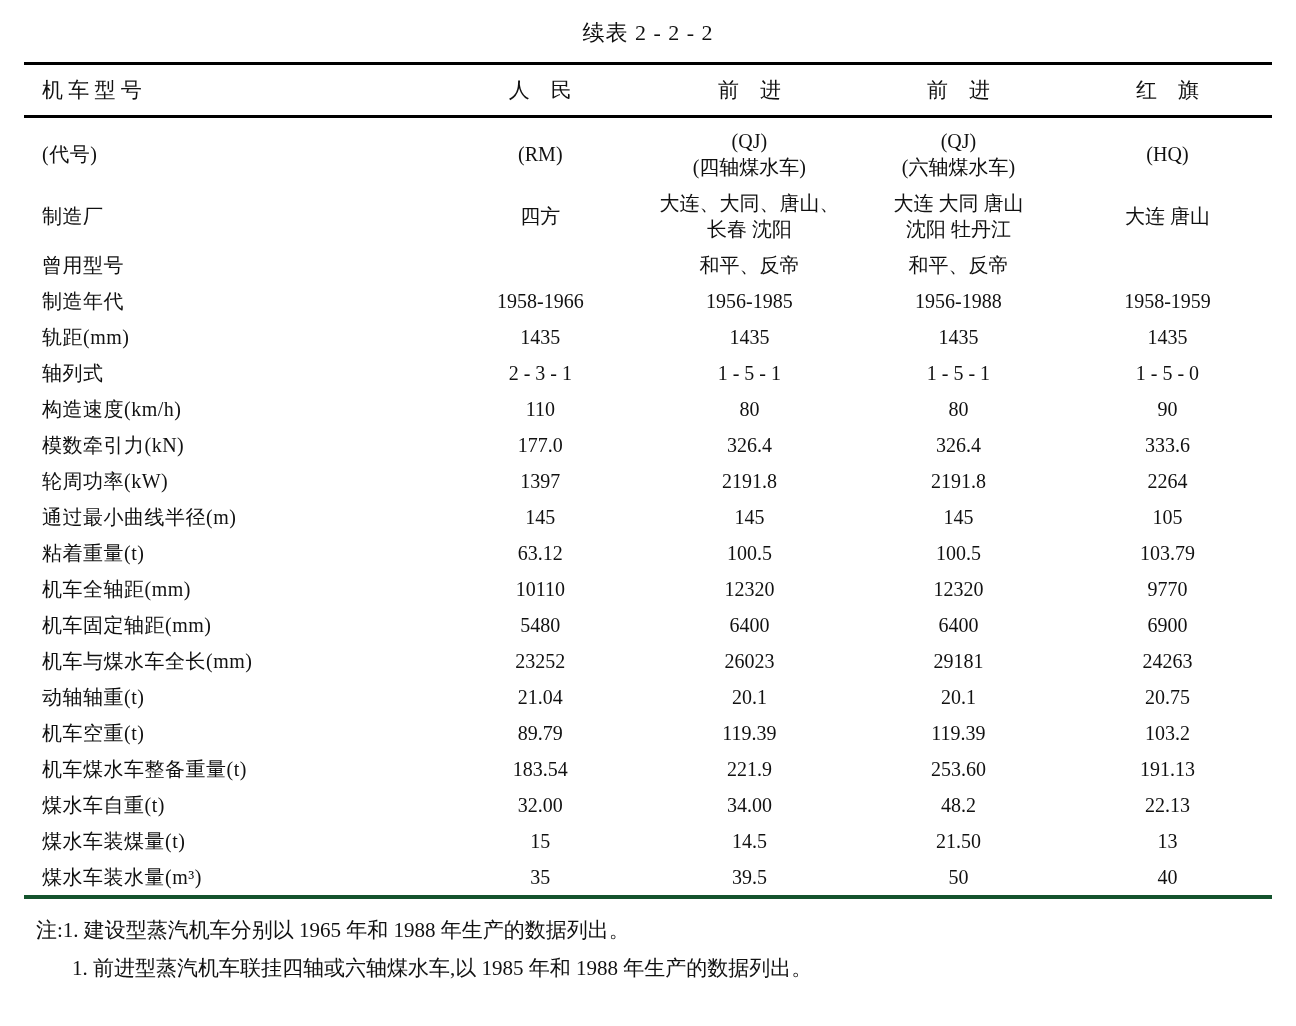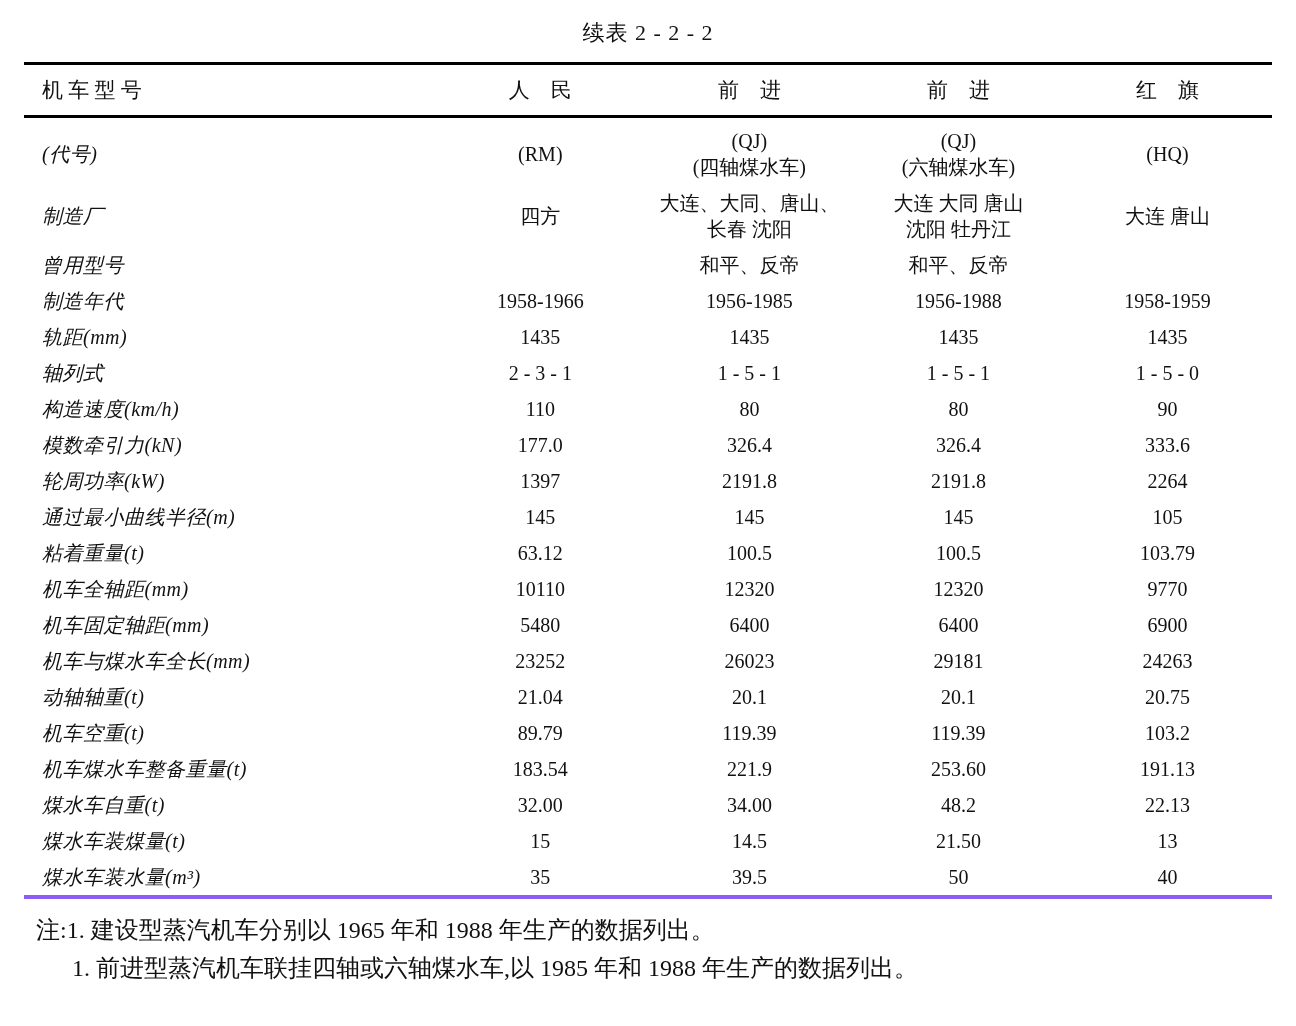--- a/index.html
+++ b/index.html
@@ -23,21 +23,21 @@
     font-weight: normal;
     font-size: 22px;
     letter-spacing: 1px;
     margin-bottom: 14px;
   }
   table.spec {
     width: 1248px;
     margin: 0 auto;
     border-collapse: collapse;
     border-top: 3px solid #000;
-    border-bottom: 4px solid #8b5cf6;
+    border-bottom: 4px solid #14532d;
     table-layout: fixed;
   }
   col.c-label { width: 33%; }
   col.c-val   { width: 16.75%; }
   thead th {
     border-bottom: 3px solid #000;
     font-weight: normal;
     font-size: 21px;
     padding: 11px 4px;
     white-space: pre-line;
@@ -51,26 +51,25 @@
     text-align: center;
     vertical-align: middle;
     padding: 5px 4px;
     line-height: 26px;
     white-space: pre-line;
   }
   td.label {
     text-align: left;
     padding-left: 18px;
     letter-spacing: 0.5px;
-    font-style: italic;
   }
   tbody tr:first-child td { padding-top: 10px; }
   .notes {
     margin: 16px 0 0 36px;
-    font-size: 24px;
+    font-size: 21px;
     line-height: 30px;
   }
   .note-line { margin-bottom: 8px; }
   .note-line.indent { margin-left: 36px; }
 </style>
 </head>
 <body>
 
 <div class="page">
 

